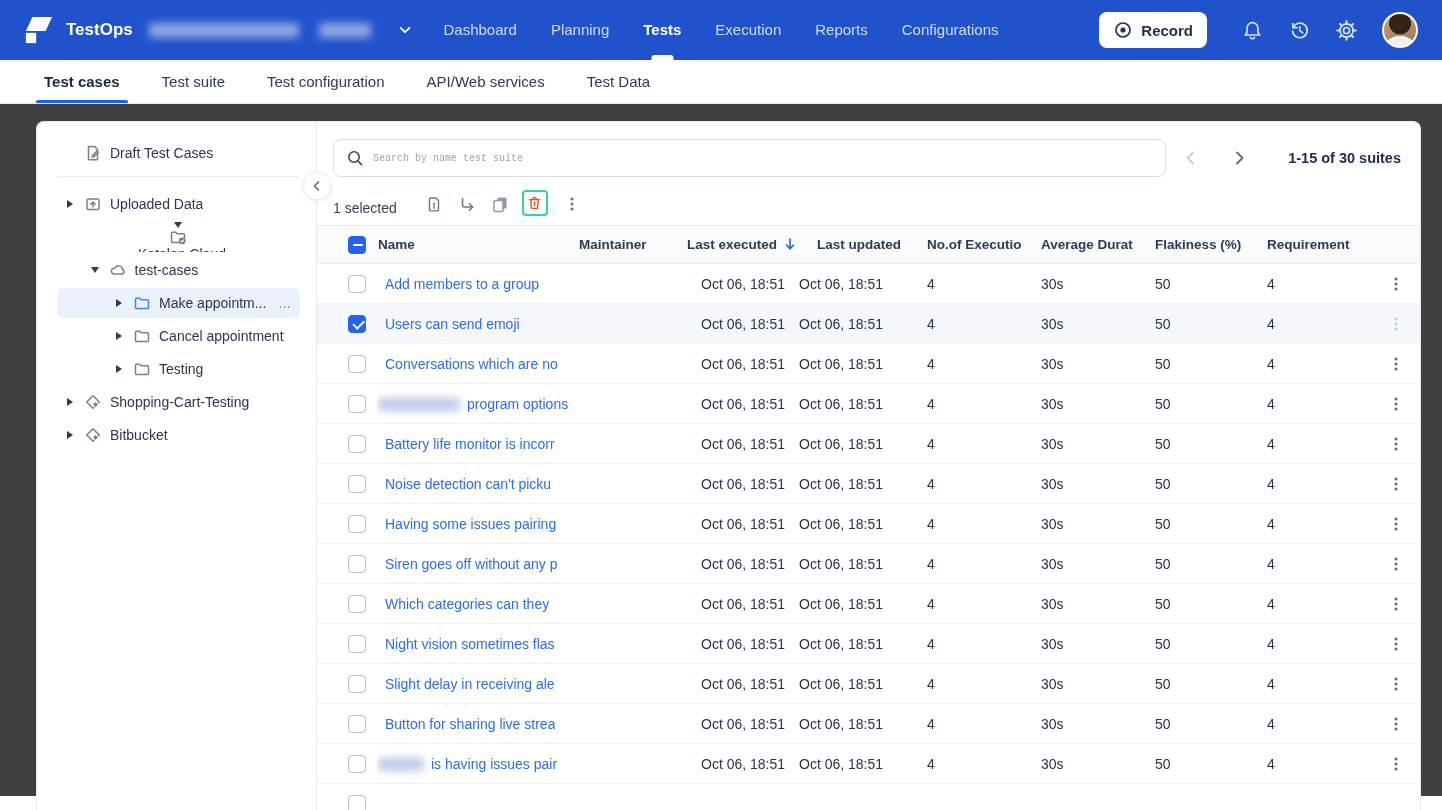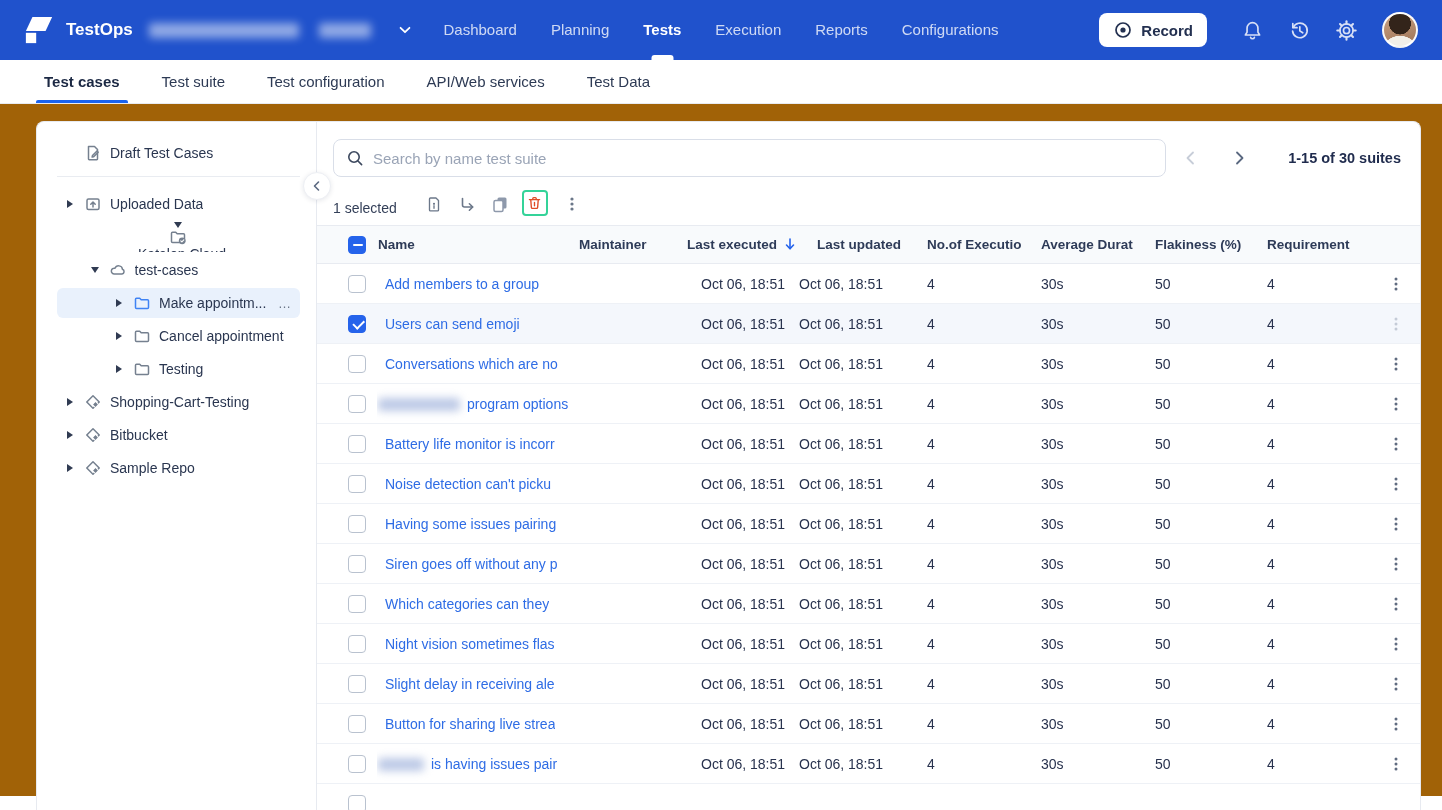--- a/index.html
+++ b/index.html
@@ -25,21 +25,21 @@
     position: absolute; left: 50%; transform: translateX(-50%);
     display: flex; gap: 34px; height: 69px; align-items: center;
   }
   .nav-item { color: rgba(255,255,255,.78); font-size: 15px; height: 60px; line-height: 60px; position: relative; cursor: pointer; white-space: nowrap; }
   .nav-item.active { color: #fff; font-weight: 700; }
   .nav-item.active::after {
     content: ""; position: absolute; bottom: 0; left: 50%; transform: translateX(-50%);
     width: 22px; height: 5px; background: #fff; border-radius: 3px 3px 0 0;
   }
 
-  .nav-right { margin-left: auto; display: flex; align-items: center; gap: 24px; }
+  .nav-right { margin-left: auto; display: flex; gap: 24px; }
   .record-btn {
     display: flex; align-items: center; gap: 8px; background: #fff; color: #233050;
     border: none; border-radius: 8px; padding: 7px 14px; font-size: 15px; font-weight: 600;
     font-family: inherit; cursor: pointer; margin-right: 10px;
   }
   .icon-btn { background: none; border: none; cursor: pointer; display: flex; align-items: center; padding: 0; }
   .avatar {
     border-radius: 50%;
     background:
       radial-gradient(circle at 50% 128%, #f3f0e9 0 43%, rgba(0,0,0,0) 44%),
@@ -49,21 +49,21 @@
   .avatar.lg { width: 36px; height: 36px; border: 2px solid rgba(255,255,255,.95); }
   .avatar.sm { width: 24px; height: 24px; box-shadow: inset 0 0 0 1px rgba(0,0,0,.08); }
 
   
   .tab-bar { height: 44px; display: flex; align-items: stretch; padding-left: 42px; border-bottom: 1px solid #e8ebf1; background: #fff; }
   .tab { display: flex; align-items: center; margin-right: 38px; font-size: 15px; color: #2d3a54; position: relative; cursor: pointer; padding: 0 2px; white-space: nowrap; }
   .tab.active { color: #1b2843; font-weight: 700; }
   .tab.active::after { content: ""; position: absolute; left: -6px; right: -6px; bottom: 0; height: 3px; background: #1a63f0; border-radius: 2px 2px 0 0; }
 
   
-  .content { height: 692px; background: #a16207; position: relative; }
+  .content { height: 692px; background: #404040; position: relative; }
   .card {
     position: absolute; left: 36px; right: 21px; top: 17px; bottom: -20px;
     background: #fff; border: 1px solid #e7eaf0; border-bottom: none;
     border-radius: 8px 8px 0 0; display: flex; overflow: hidden;
   }
 
   
   .sidebar { width: 280px; flex: none; border-right: 1px solid #e7eaf0; padding-top: 16px; position: relative; }
   .tree-item {
     height: 30px; margin: 0 16px 3px 20px; display: flex; align-items: center;
@@ -85,21 +85,21 @@
   }
 
   
   .main { flex: 1; display: flex; flex-direction: column; min-width: 0; }
   .main-pad { padding: 17px 19px 0 16px; }
   .search-row { display: flex; align-items: center; margin-bottom: 13px; }
   .search-box {
     width: 833px; height: 38px; border: 1px solid #d9dee8; border-radius: 8px;
     display: flex; align-items: center; padding: 0 12px; gap: 9px; background: #fff;
   }
-  .search-box input { border: none; outline: none; flex: 1; font-size: 15px; font-family: Liberation Sans, sans-serif; color: #28324e; background: transparent; }
+  .search-box input { border: none; outline: none; flex: 1; font-size: 10px; font-family: Liberation Mono, monospace; color: #28324e; background: transparent; }
   .search-box input::placeholder { color: #9aa4b6; }
   .pagination { margin-left: auto; display: flex; align-items: center; gap: 26px; }
   .page-btn { background: none; border: none; padding: 2px; cursor: pointer; display: flex; }
   .page-label { font-size: 14.5px; font-weight: 600; color: #1f2b4d; margin-left: 12px; white-space: nowrap; }
 
   .toolbar { display: flex; align-items: flex-end; height: 26px; margin-bottom: 9px; }
   .sel-text { font-size: 14px; color: #333f58; margin-right: 26px; }
   .tb-icon { width: 22px; height: 24px; display: flex; align-items: center; justify-content: center; background: none; border: none; cursor: pointer; margin-right: 11px; padding: 0; }
   .tb-icon.boxed { width: 26px; height: 26px; border: 2px solid #34d399; border-radius: 4px; margin-right: 13px; }
 
@@ -313,31 +313,20 @@
     <span class="caret collapsed"></span>
     <span class="tree-icon">
               <svg width="18" height="18" viewBox="0 0 18 18">
                 <rect x="4.6" y="4.6" width="8.8" height="8.8" transform="rotate(45 9 9)" fill="none" stroke="#75808f" stroke-width="1.5" stroke-linecap="round" stroke-linejoin="round"></rect>
                 <rect x="9.3" y="9.3" width="4.4" height="4.4" transform="rotate(45 11.5 11.5)" fill="#75808f" stroke="#fff" stroke-width="1"></rect>
               </svg>
             </span>
     <span class="tree-label">Bitbucket</span>
 
   </div>
-          <div class="tree-item" style="padding-left: 7px;">
-    <span class="caret collapsed"></span>
-    <span class="tree-icon">
-              <svg width="18" height="18" viewBox="0 0 18 18">
-                <rect x="4.6" y="4.6" width="8.8" height="8.8" transform="rotate(45 9 9)" fill="none" stroke="#75808f" stroke-width="1.5" stroke-linecap="round" stroke-linejoin="round"></rect>
-                <rect x="9.3" y="9.3" width="4.4" height="4.4" transform="rotate(45 11.5 11.5)" fill="#75808f" stroke="#fff" stroke-width="1"></rect>
-              </svg>
-            </span>
-    <span class="tree-label">Sample Repo</span>
-
-  </div>
         </div>
     </aside>
 
     <div class="collapse-handle">
       <svg width="14" height="14" viewBox="0 0 14 14">
           <polyline points="8.5,3 4.5,7 8.5,11" fill="none" stroke="#5a6880" stroke-width="1.6" stroke-linecap="round" stroke-linejoin="round"></polyline>
         </svg>
     </div>
 
     <section class="main">

